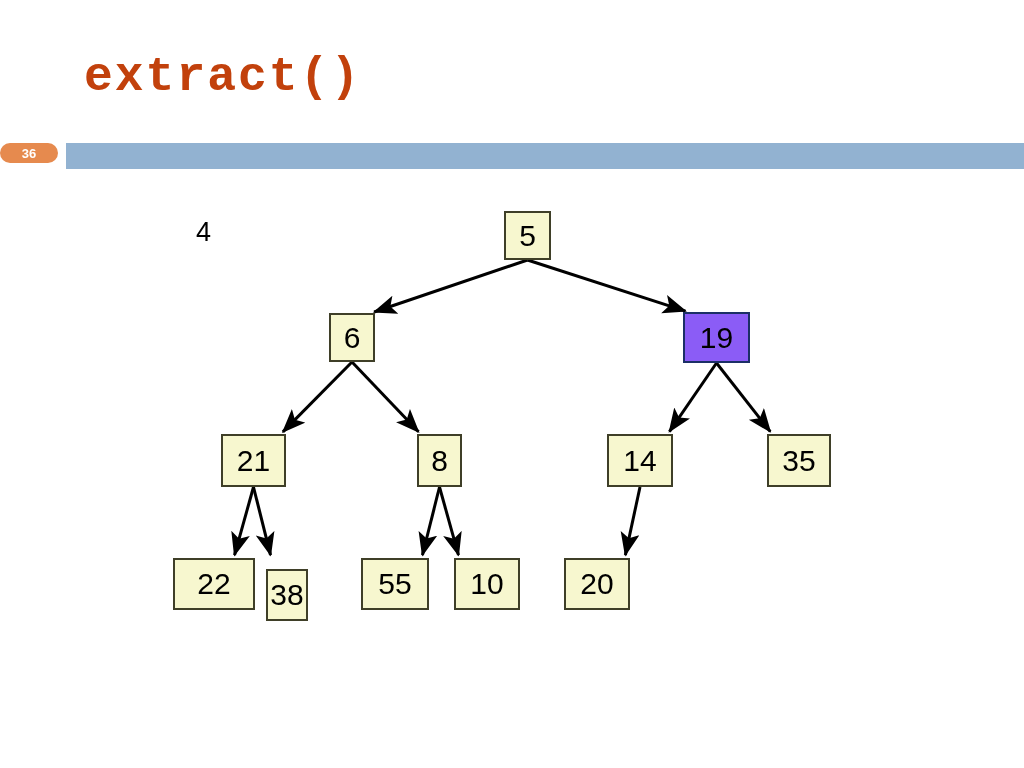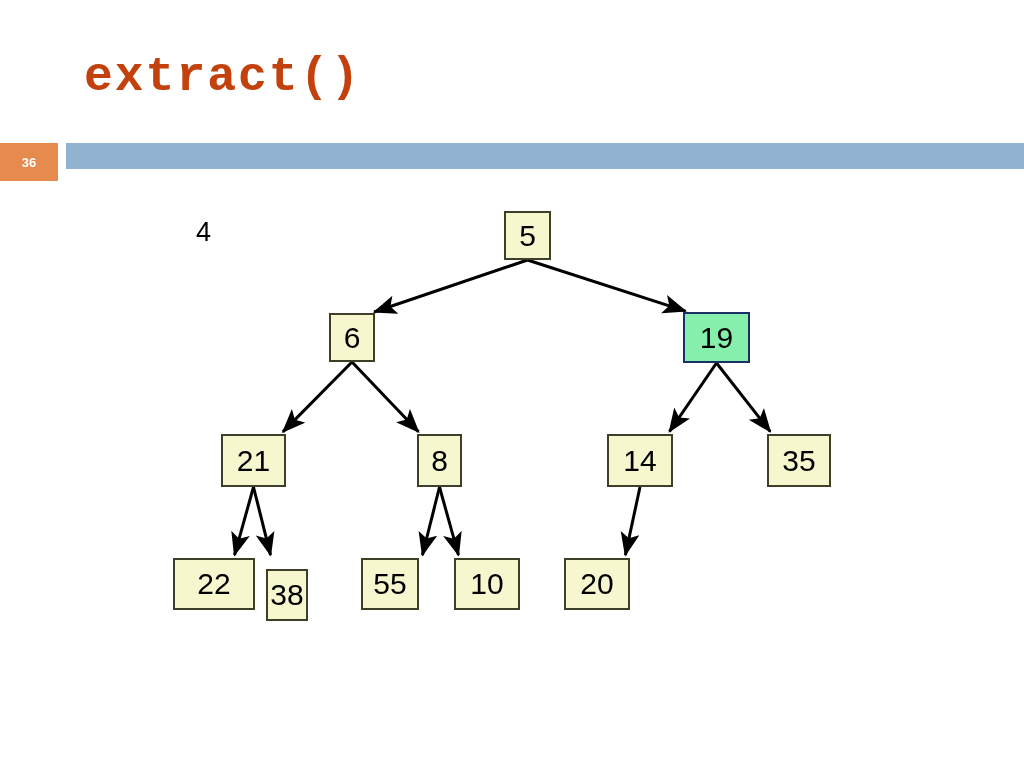--- a/index.html
+++ b/index.html
@@ -41,28 +41,29 @@
     top: 0;
     width: 958px;
     height: 26px;
     background: #92b2d1;
   }
   #slide-number-badge {
     position: absolute;
     left: 0;
     top: 0;
     width: 58px;
-    height: 38px;
+    height: 20px;
     background: #e68a4e;
     color: #ffffff;
     font-size: 13px;
     font-weight: bold;
     display: flex;
     align-items: center;
     justify-content: center;
+    border-radius: 10px;
   }
 
   
   #tree-canvas {
     position: absolute;
     left: 0;
     top: 169px;
     width: 1024px;
     height: 599px;
   }
@@ -81,21 +82,21 @@
     border: 2px solid #3f3f28;
     display: flex;
     align-items: center;
     justify-content: center;
     font-family: "Liberation Sans", sans-serif;
     font-size: 30px;
     color: #000000;
     line-height: 1;
   }
   .tree-node.highlight {
-    background: #86efac;
+    background: #8b5cf6;
     border-color: #1b2f66;
   }
 
   #step-counter {
     position: absolute;
     left: 196px;
     top: 48px;
     font-size: 27px;
     color: #000000;
   }
@@ -138,17 +139,17 @@
   <div id="nodes">
       <div class="tree-node" style="left: 504px; top: 42px; width: 47px; height: 49px;">5</div>
       <div class="tree-node" style="left: 329px; top: 144px; width: 46px; height: 49px;">6</div>
       <div class="tree-node highlight" style="left: 683px; top: 143px; width: 67px; height: 51px;">19</div>
       <div class="tree-node" style="left: 221px; top: 265px; width: 65px; height: 53px;">21</div>
       <div class="tree-node" style="left: 417px; top: 265px; width: 45px; height: 53px;">8</div>
       <div class="tree-node" style="left: 607px; top: 265px; width: 66px; height: 53px;">14</div>
       <div class="tree-node" style="left: 767px; top: 265px; width: 64px; height: 53px;">35</div>
       <div class="tree-node" style="left: 173px; top: 389px; width: 82px; height: 52px;">22</div>
       <div class="tree-node" style="left: 266px; top: 400px; width: 42px; height: 52px;">38</div>
-      <div class="tree-node" style="left: 361px; top: 389px; width: 58px; height: 52px;">55</div>
+      <div class="tree-node" style="left: 361px; top: 389px; width: 68px; height: 52px;">55</div>
       <div class="tree-node" style="left: 454px; top: 389px; width: 66px; height: 52px;">10</div>
       <div class="tree-node" style="left: 564px; top: 389px; width: 66px; height: 52px;">20</div>
     </div>
 </div>
 
 </body></html>

